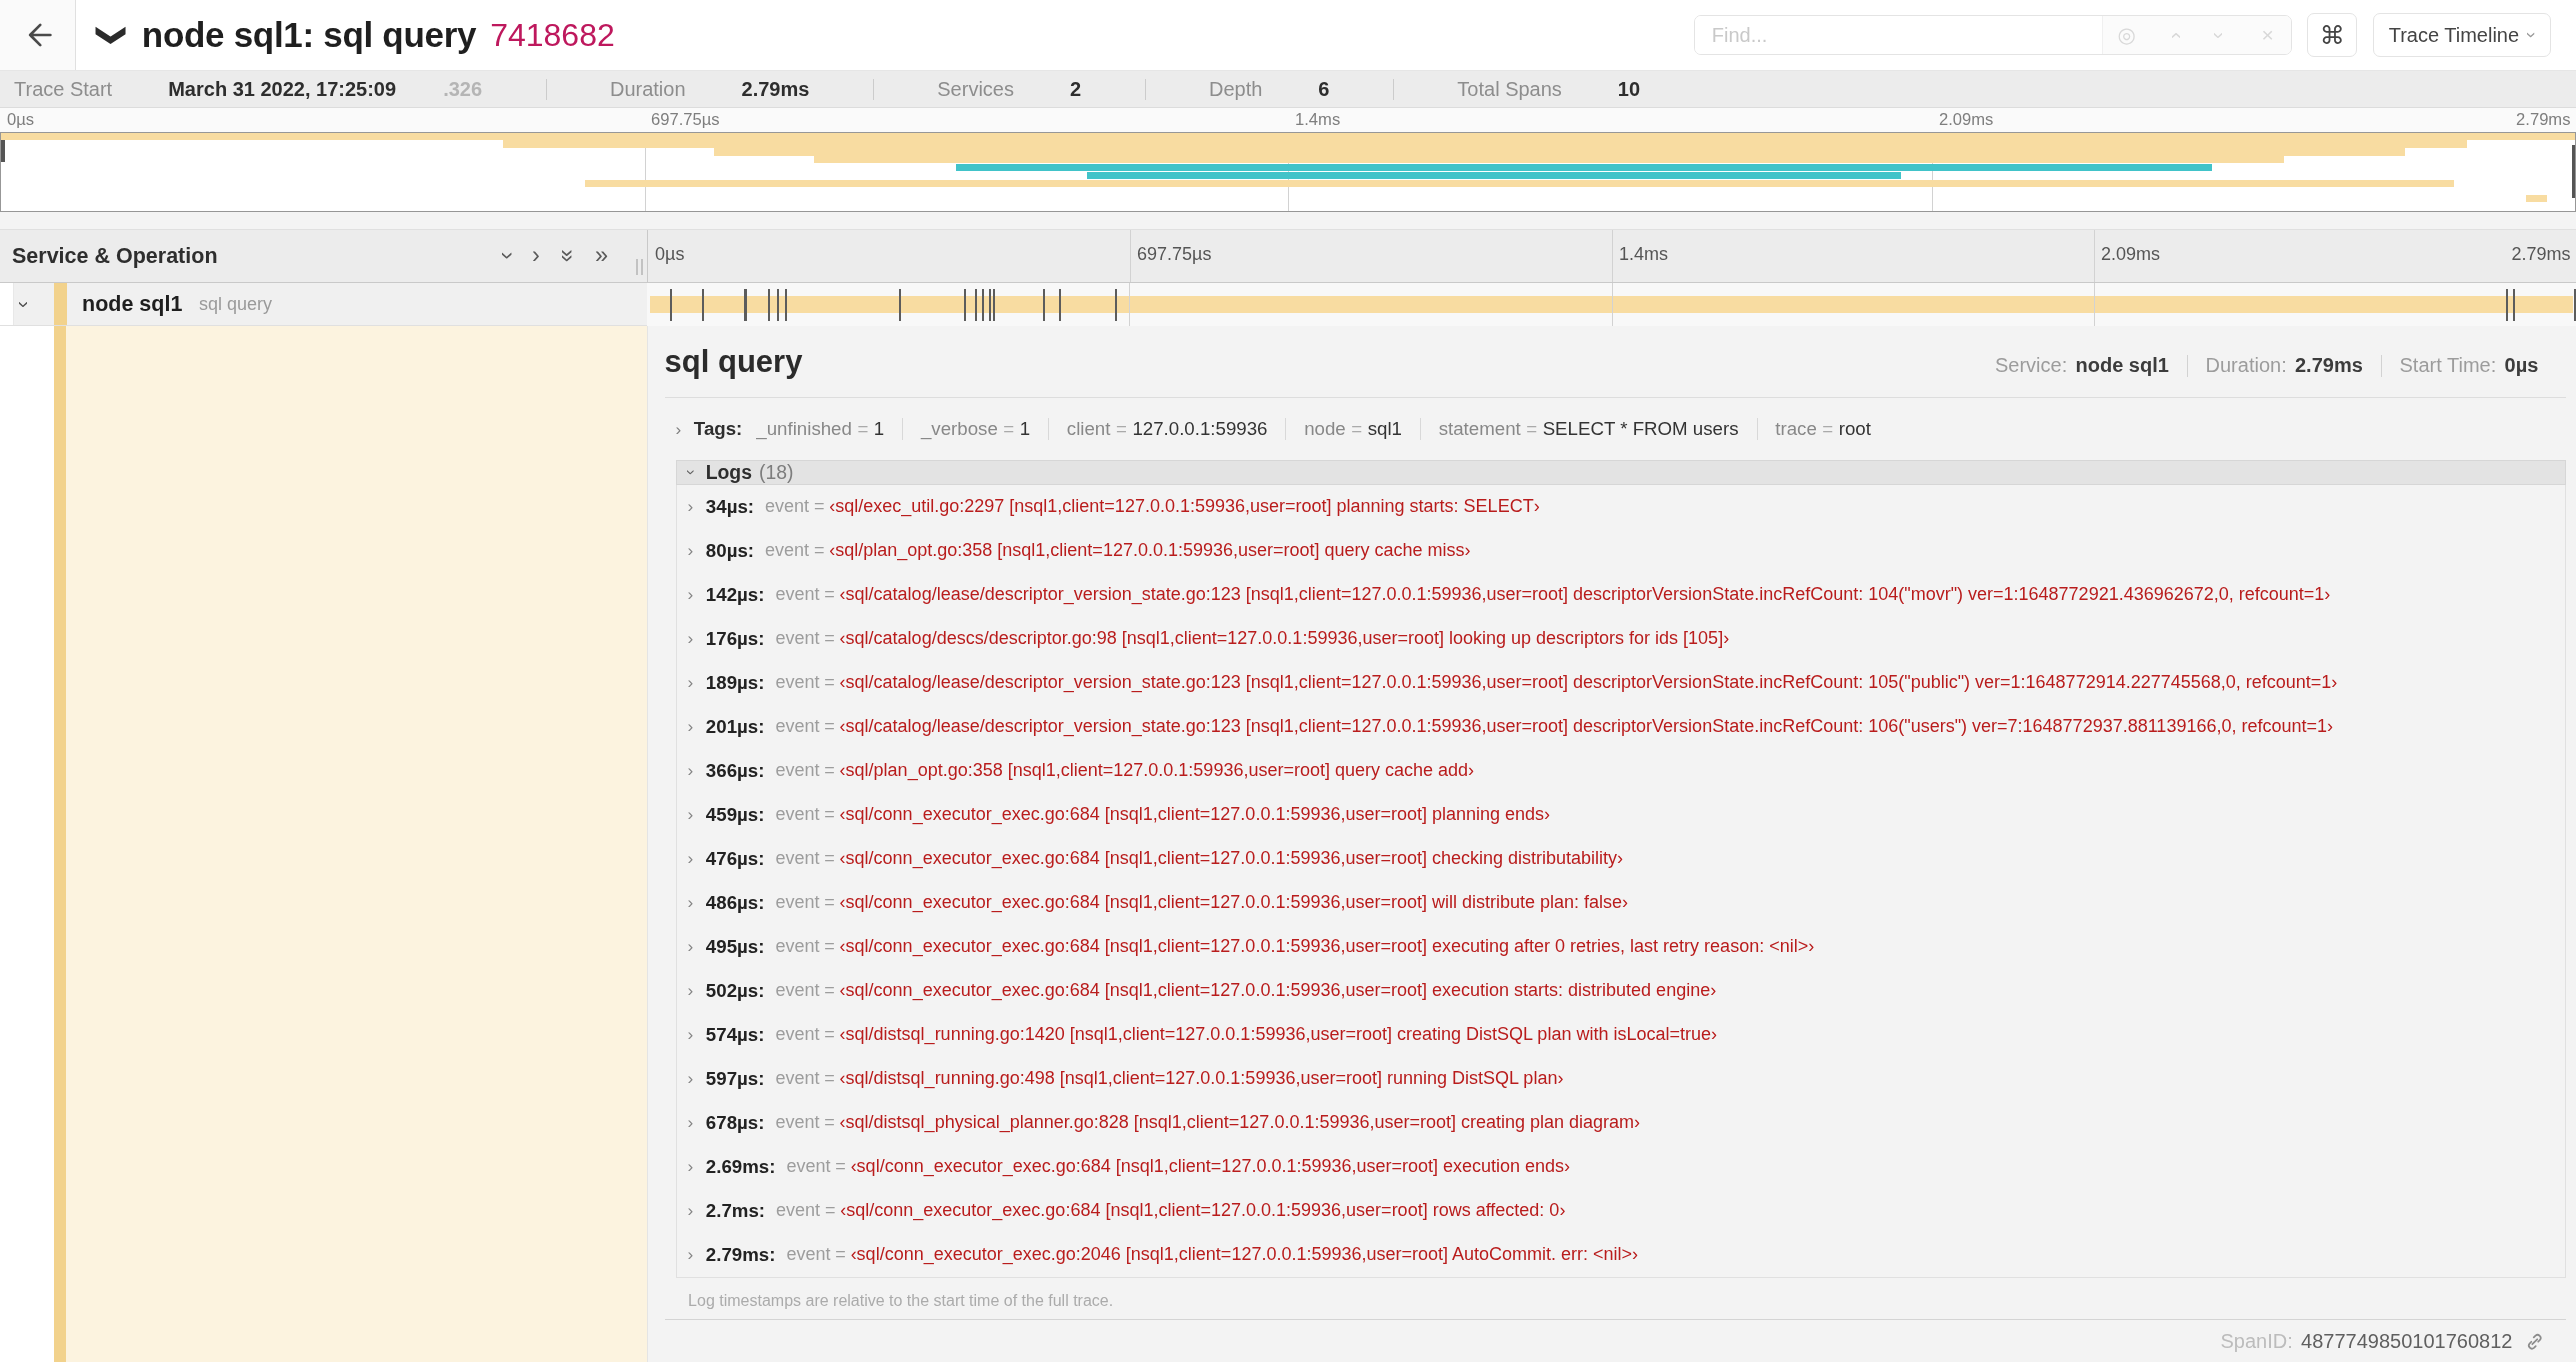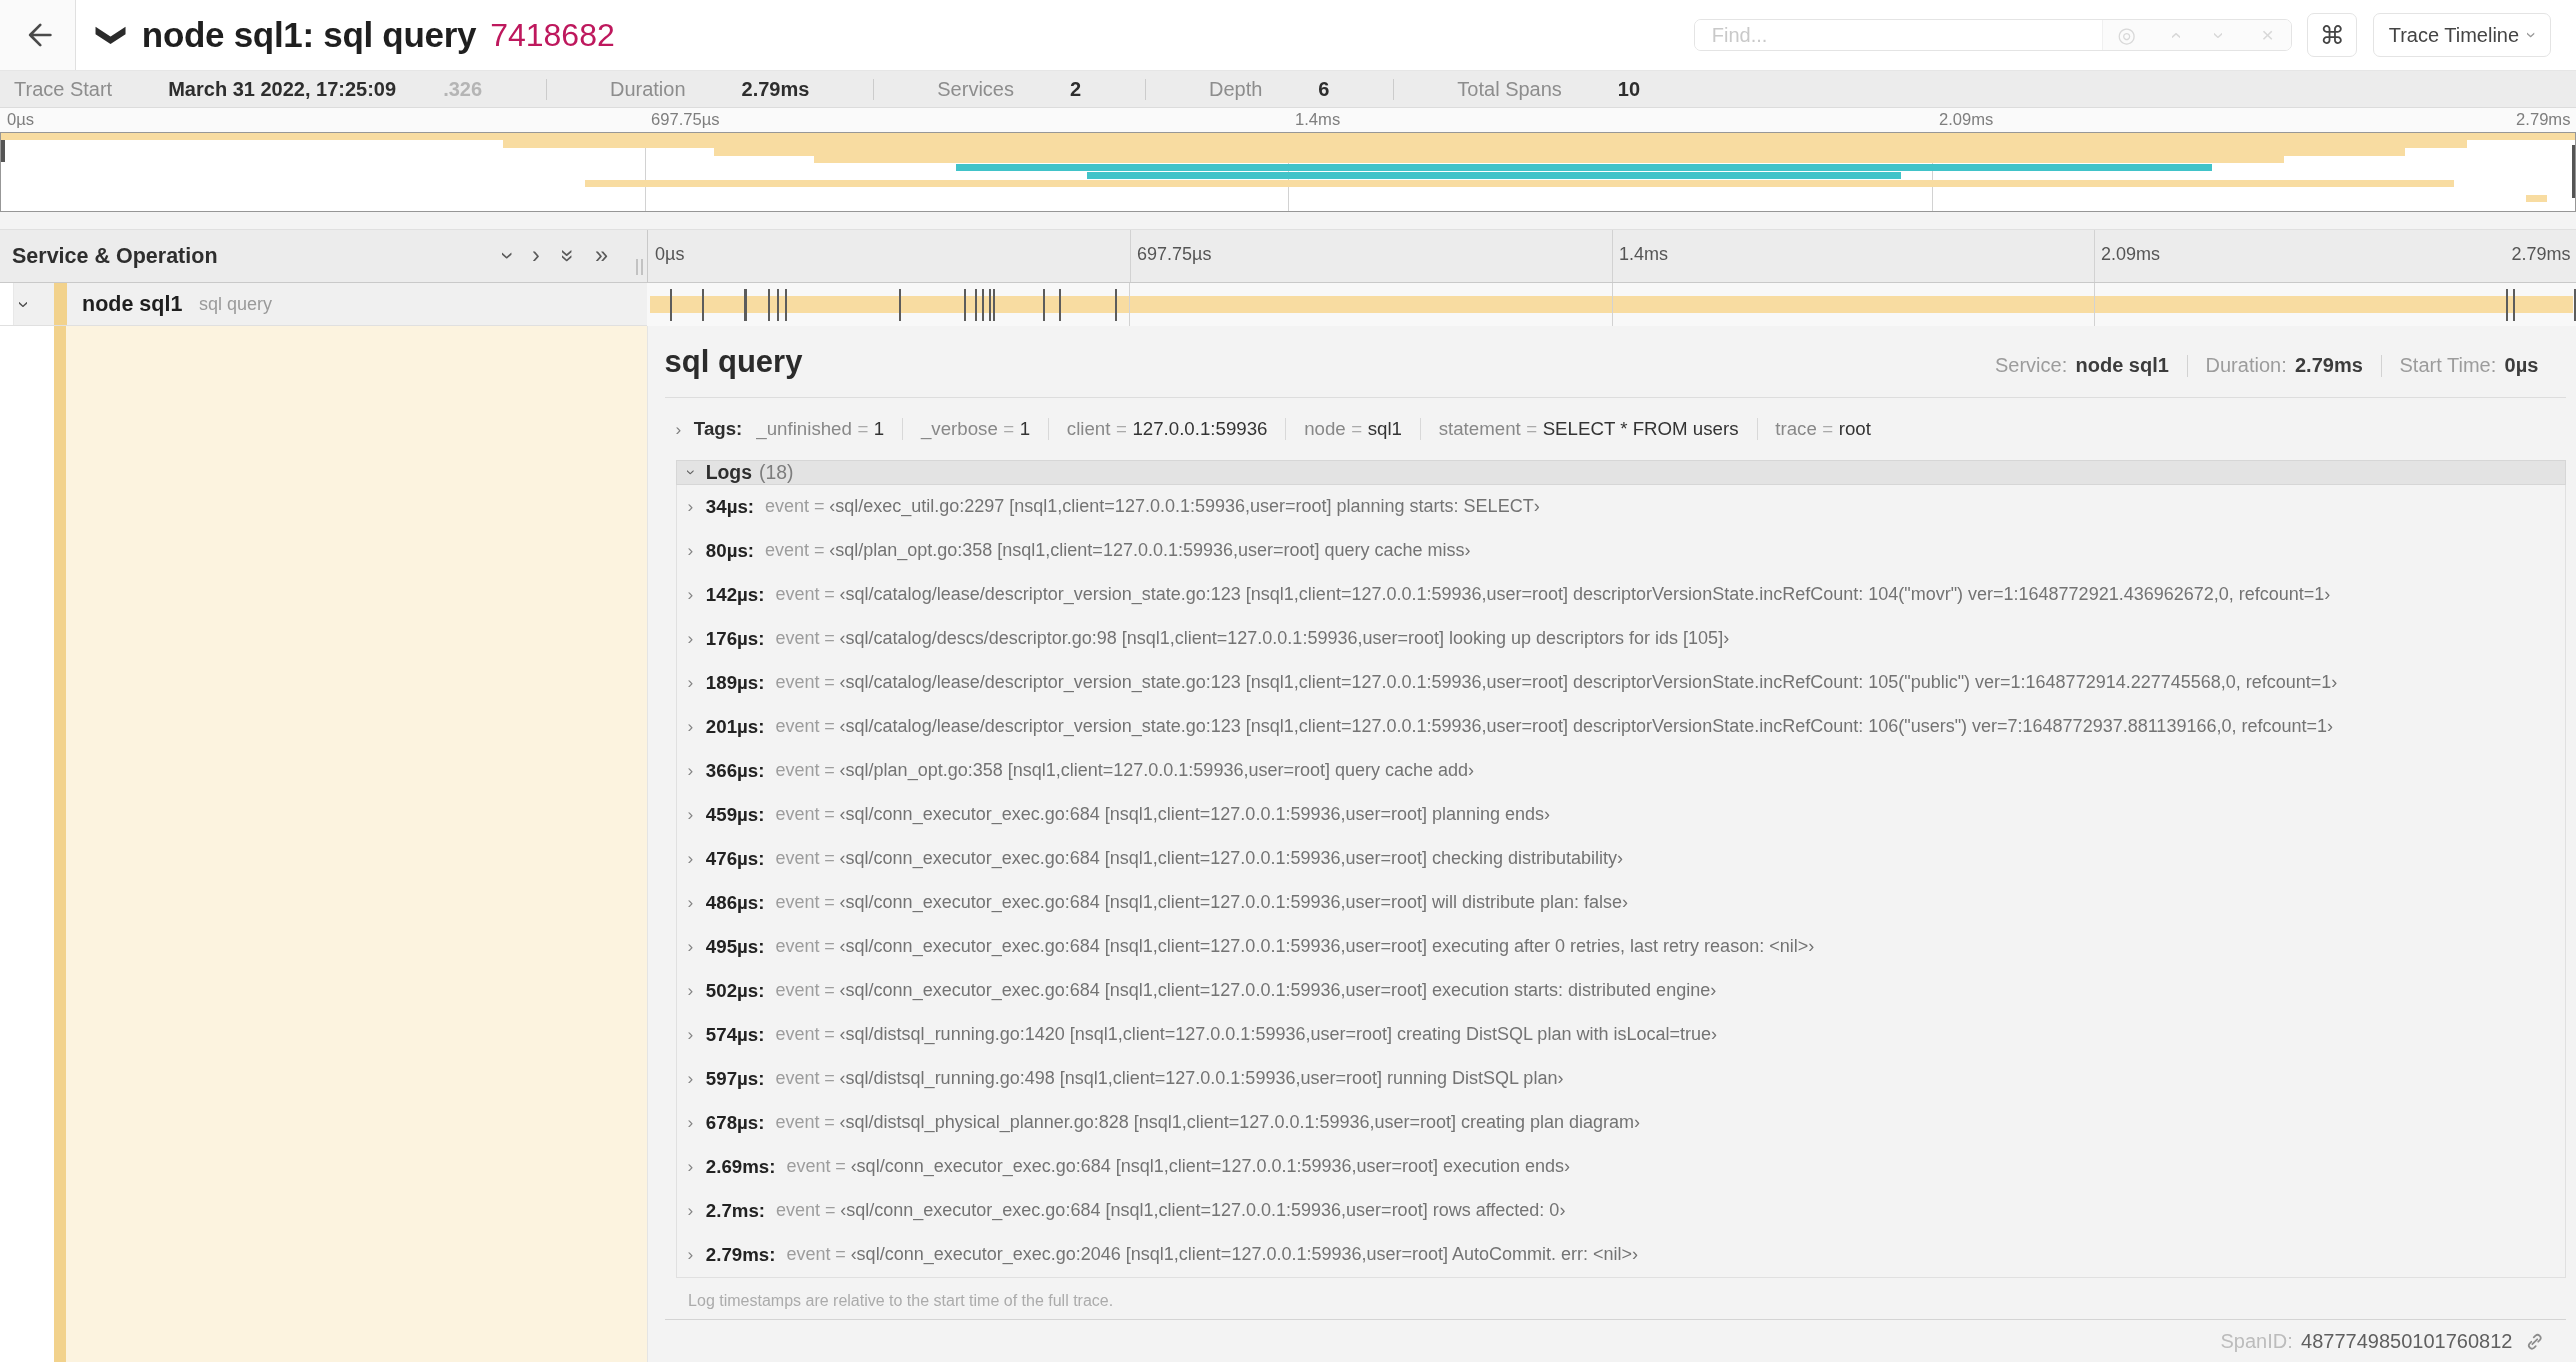--- a/index.html
+++ b/index.html
@@ -13,21 +13,21 @@
   .chev.down { transform:rotate(90deg); }
 
   
   .top-header { height:71px; flex:0 0 71px; display:flex; align-items:center; border-bottom:0.7px solid #e6e6e6; background:#fff; }
   .back-btn { width:76px; height:100%; border:none; border-right:0.7px solid #e0e0e0; background:#fafafa; display:flex; align-items:center; justify-content:center; cursor:pointer; }
   .title-wrap { display:flex; align-items:center; margin-left:23.5px; }
   .title-chev { font-size:29px; color:#2b2b2b; font-weight:700; margin-right:18px; }
   .page-title { font-size:35px; font-weight:700; color:#1f1f1f; letter-spacing:-0.3px; }
   .page-title-id { font-size:32px; font-weight:400; color:#be185d; margin-left:14px; }
   .header-controls { margin-left:auto; display:flex; align-items:center; gap:15.2px; margin-right:25px; }
-  .find-group { display:flex; height:32px; border:1.4px solid #e4e4e4; border-radius:7px; overflow:hidden; background:#fff; }
+  .find-group { display:flex; height:40px; border:1.4px solid #e4e4e4; border-radius:7px; overflow:hidden; background:#fff; }
   .find-input { width:407px; border:none; outline:none; font-size:20px; padding:0 16.6px; color:#444; font-family:inherit; background:#fff; }
   .find-input::placeholder { color:#c9c9c9; }
   .find-icons { display:flex; align-items:center; background:#fbfbfb; border-left:0.7px solid #f0f0f0; }
   .find-icons span { width:47px; text-align:center; font-size:21px; color:#d8d8d8; }
   .kbd-btn, .view-btn { height:44px; border:1.4px solid #e4e4e4; border-radius:7px; background:#fff; color:#555; display:flex; align-items:center; justify-content:center; cursor:pointer; font-family:inherit; }
   .kbd-btn { width:50px; font-size:25px; color:#444; }
   .view-btn { padding:0 15.2px; font-size:20px; gap:9.7px; color:#444; }
   .view-btn .chev { font-size:18px; color:#999; }
 
   
@@ -98,21 +98,21 @@
   .logs-header { height:32px; background:#e3e3e3; border:0.7px solid #d6d6d6; display:flex; align-items:center; padding-left:11px; cursor:pointer; }
   .logs-chev { color:#616161; font-size:16.6px; }
   .logs-title { font-weight:700; font-size:19.4px; color:#2e2e2e; margin-left:12.5px; }
   .logs-count { color:#7d7d7d; font-size:19.4px; margin-left:7px; font-weight:400; }
   .logs-body { border:0.7px solid #e0e0e0; border-top:none; }
   .log-row { height:44px; display:flex; align-items:center; padding-left:11px; white-space:nowrap; overflow:hidden; cursor:pointer; }
   .log-chev { color:#858585; font-size:17.3px; flex:0 0 auto; }
   .log-ts { font-weight:700; font-size:18.7px; color:#222; margin:0 11px 0 12.5px; flex:0 0 auto; }
   .log-key { color:#9d9d9d; font-size:18px; }
   .log-eq { color:#9d9d9d; font-size:18px; margin:0 4.8px; }
-  .log-val { color:#737373; font-size:18px; }
+  .log-val { color:#b91c1c; font-size:18px; }
   .logs-note { font-size:16px; color:#ababab; padding:14px 0 9.7px 12.5px; border-bottom:0.7px solid #e0e0e0; }
 
   .detail-footer { margin-top:auto; border-top:0.7px solid #d4d4d4; height:44px; flex:0 0 44px; display:flex; align-items:center; justify-content:flex-end; padding-right:19.4px; font-size:20px; }
   .spanid-label { color:#bcbcbc; }
   .spanid-value { color:#5f5f5f; margin-left:8.3px; }
   .link-icon { margin-left:11px; cursor:pointer; display:inline-flex; }
 </style>
 </head>
 <body>
 

